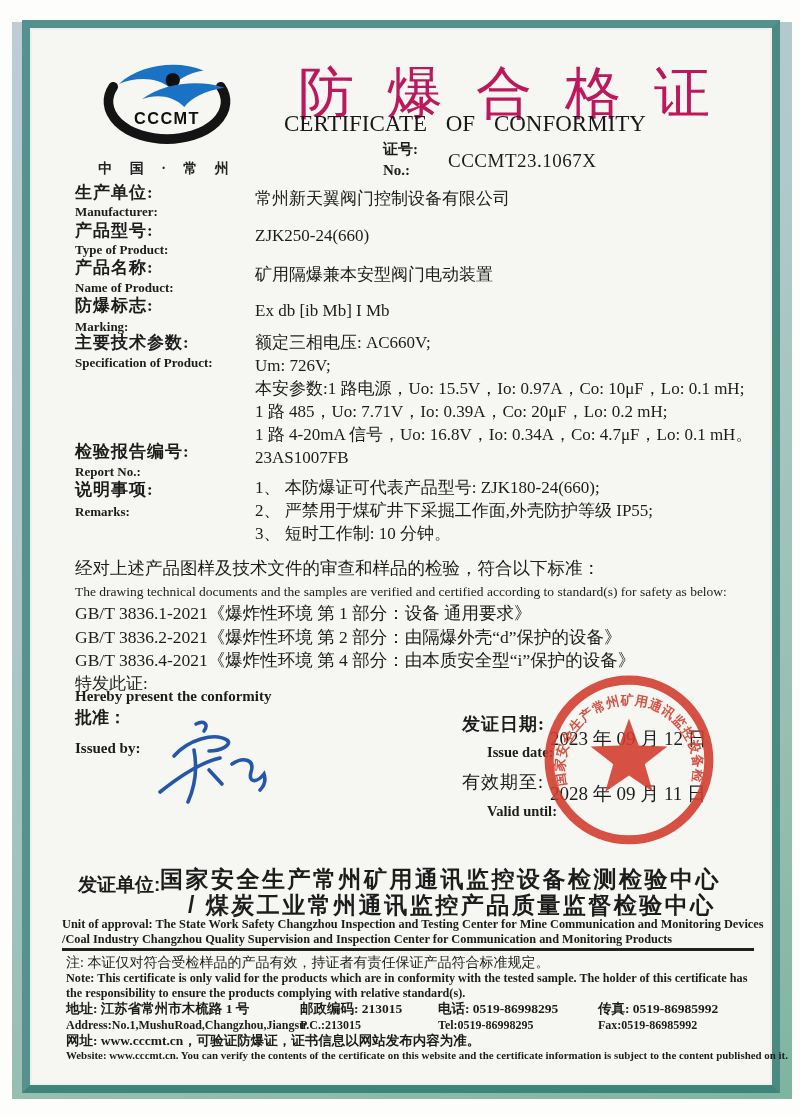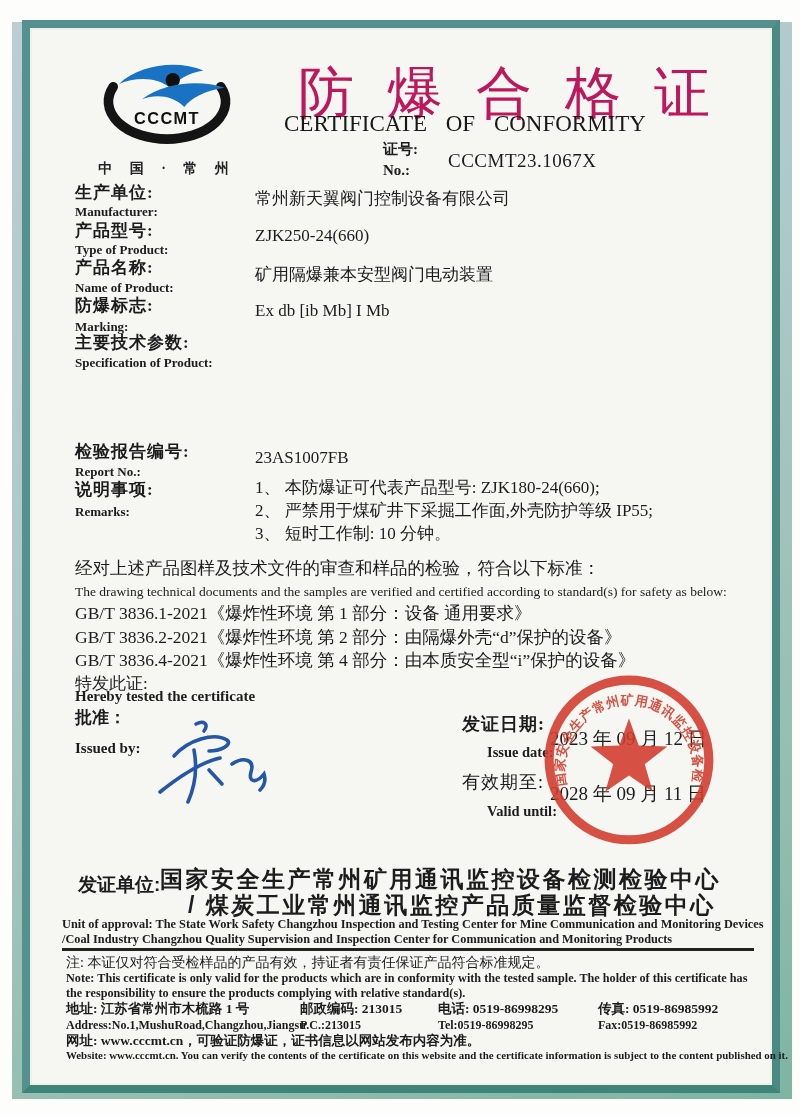--- a/index.html
+++ b/index.html
@@ -123,20 +123,27 @@
     <div class="lbl-zh" style="top:256px">产品名称:</div>
     <div class="lbl-en" style="top:280px">Name of Product:</div>
     <div class="val" style="top:263px">矿用隔爆兼本安型阀门电动装置</div>
 
     <div class="lbl-zh" style="top:294px">防爆标志:</div>
     <div class="lbl-en" style="top:319px">Marking:</div>
     <div class="val" style="top:301px">Ex db [ib Mb] I Mb</div>
 
     <div class="lbl-zh" style="top:331px">主要技术参数:</div>
     <div class="lbl-en" style="top:355px">Specification of Product:</div>
+    <div class="val val-lines" style="top:331px">
+      <div>额定三相电压: AC660V;</div>
+      <div>Um: 726V;</div>
+      <div>本安参数:1 路电源，Uo: 15.5V，Io: 0.97A，Co: 10μF，Lo: 0.1 mH;</div>
+      <div>1 路 485，Uo: 7.71V，Io: 0.39A，Co: 20μF，Lo: 0.2 mH;</div>
+      <div>1 路 4-20mA 信号，Uo: 16.8V，Io: 0.34A，Co: 4.7μF，Lo: 0.1 mH。</div>
+    </div>
 
     <div class="lbl-zh" style="top:440px">检验报告编号:</div>
     <div class="lbl-en" style="top:464px">Report No.:</div>
     <div class="val" style="top:448px">23AS1007FB</div>
 
     <div class="lbl-zh" style="top:478px">说明事项:</div>
     <div class="lbl-en" style="top:504px">Remarks:</div>
     <div class="val val-lines" style="top:476px">
       <div>1、 本防爆证可代表产品型号: ZJK180-24(660);</div>
       <div>2、 严禁用于煤矿井下采掘工作面,外壳防护等级 IP55;</div>
@@ -145,21 +152,21 @@
 
     <div class="std-zh">经对上述产品图样及技术文件的审查和样品的检验，符合以下标准：</div>
     <div class="std-en">The drawing technical documents and the samples are verified and certified according to standard(s) for safety as below:</div>
     <div class="std-items">
       <div>GB/T 3836.1-2021《爆炸性环境 第 1 部分：设备 通用要求》</div>
       <div>GB/T 3836.2-2021《爆炸性环境 第 2 部分：由隔爆外壳“d”保护的设备》</div>
       <div>GB/T 3836.4-2021《爆炸性环境 第 4 部分：由本质安全型“i”保护的设备》</div>
     </div>
     <div class="std-issue">特发此证:</div>
 
-    <div class="hereby">Hereby tested the certificate</div>
+    <div class="hereby">Hereby present the conformity</div>
     <div class="approve-zh">批准：</div>
     <div class="issued-by">Issued by:</div>
     <svg class="signature" width="130" height="92" viewBox="0 0 130 92">
       <g fill="none" stroke="#2456a9" stroke-width="3.6" stroke-linecap="round">
         <path d="M44 6 C52 2 57 6 52 13"></path>
         <path d="M22 38 C36 22 62 14 75 22 C81 27 68 33 57 33"></path>
         <path d="M8 74 C28 58 50 44 68 40"></path>
         <path d="M42 32 C45 48 44 66 36 84"></path>
         <path d="M57 52 L70 66"></path>
         <path d="M80 46 C92 38 103 42 99 54 C96 64 104 66 112 56 C114 62 112 68 108 72"></path>

